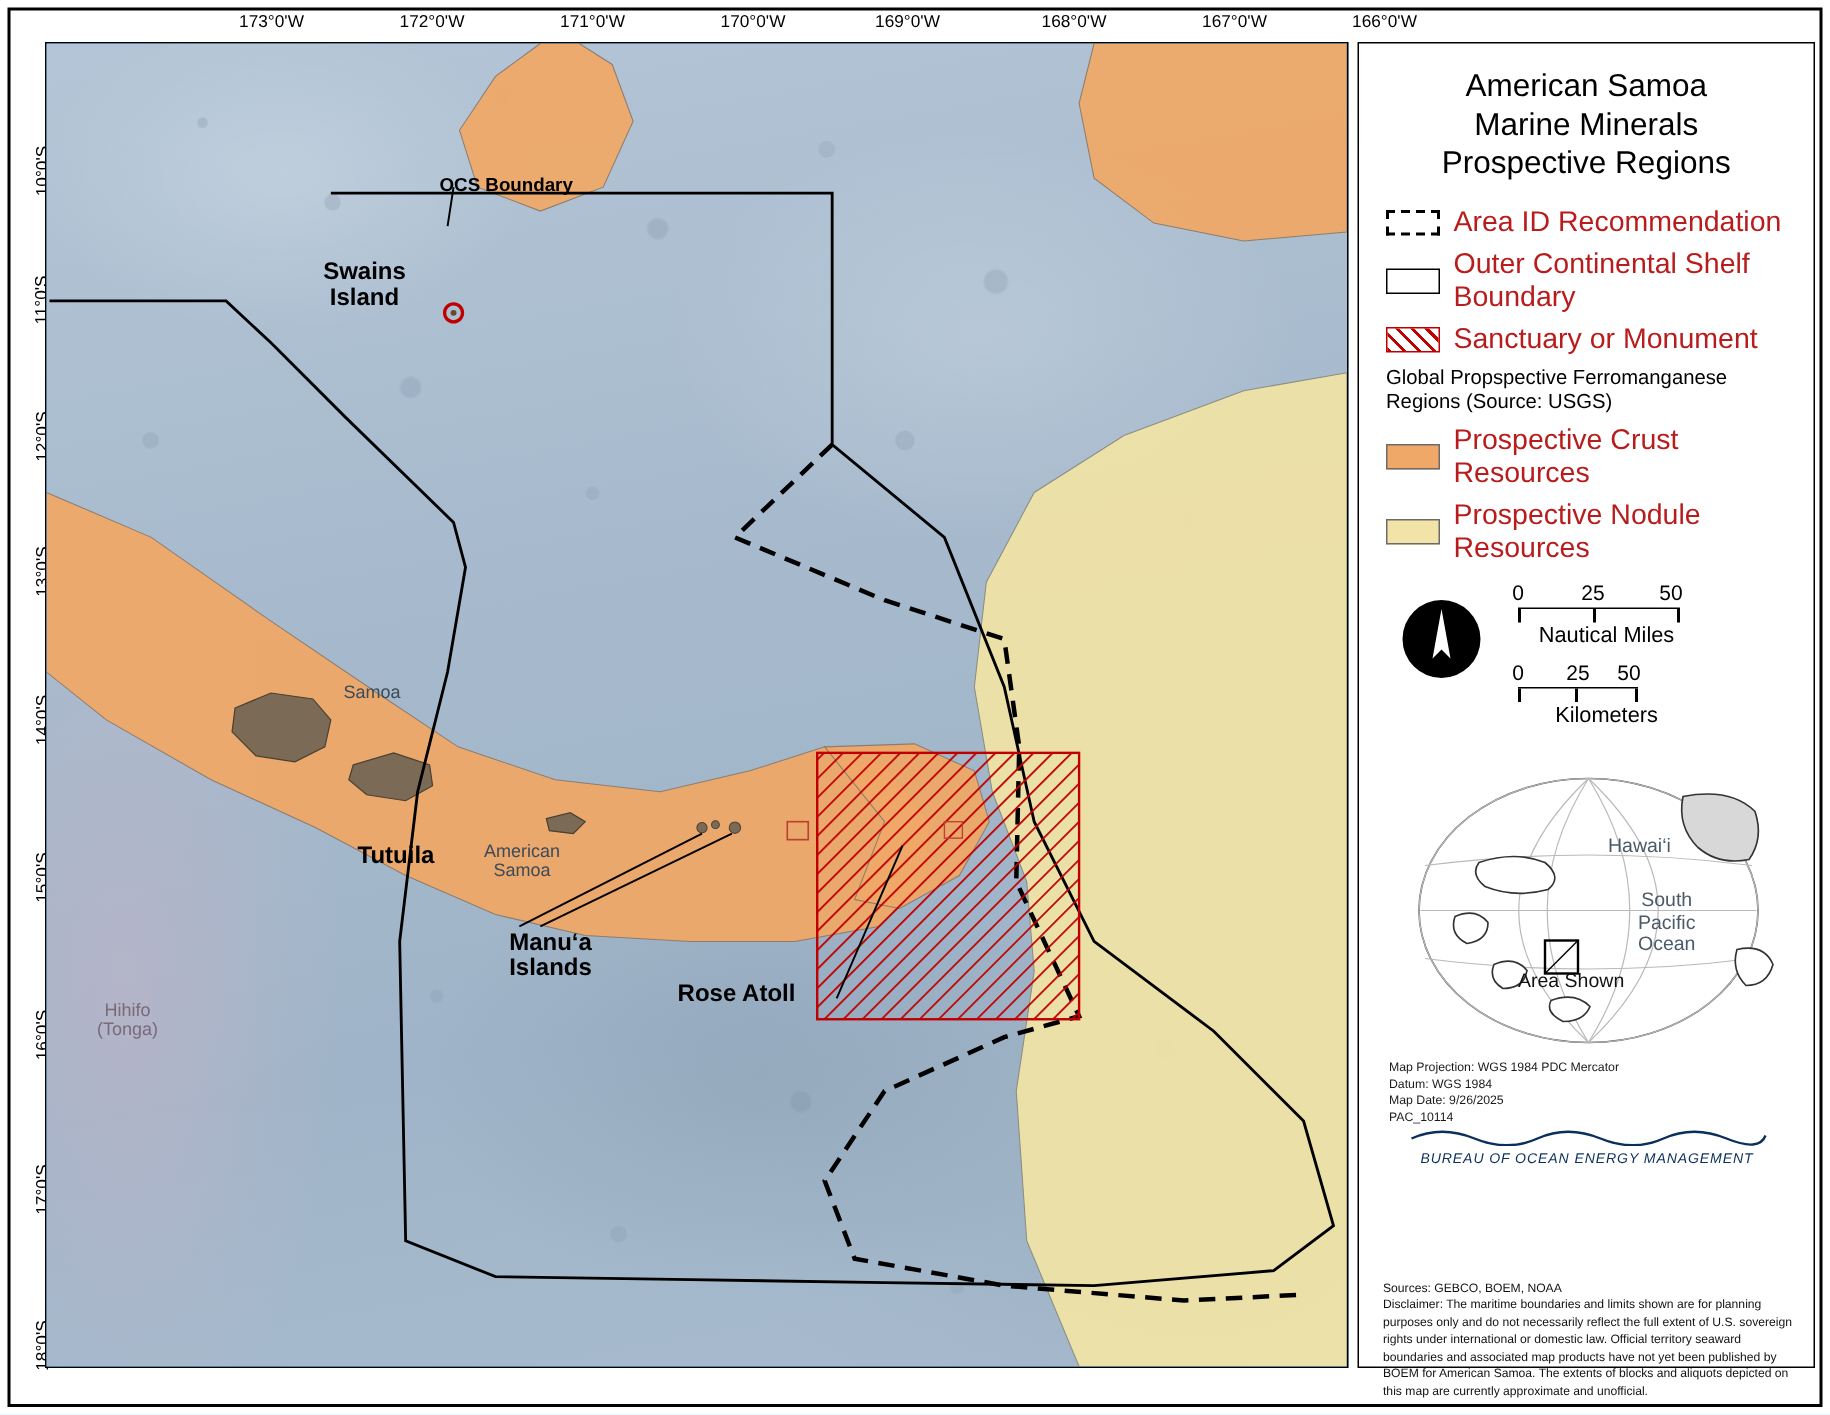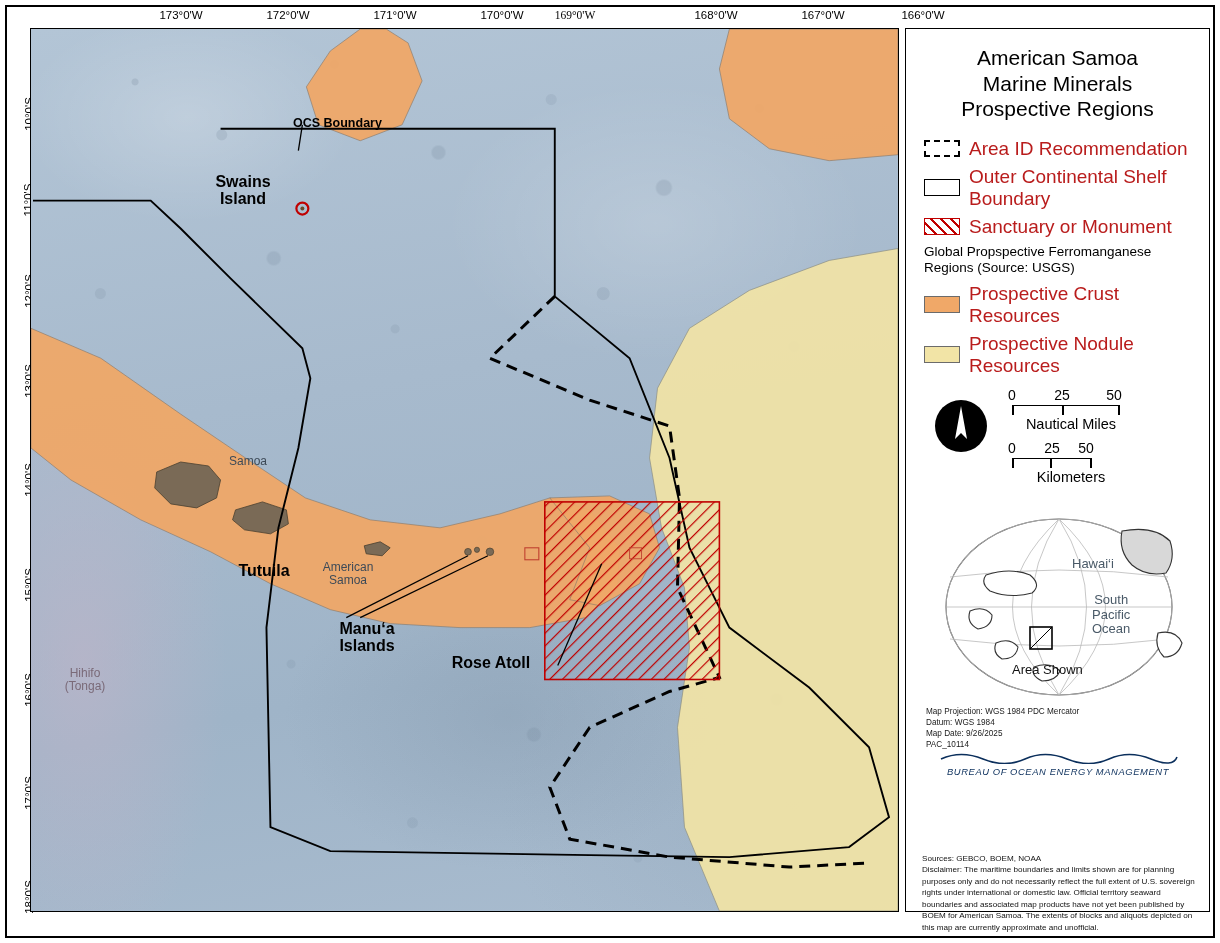--- a/index.html
+++ b/index.html
@@ -276,21 +276,21 @@
 <body>
 
 <div id="page">
   <div class="outer-frame"></div>
 
   <div>
     <div class="grat-top" style="left:181px;">173°0'W</div>
     <div class="grat-top" style="left:288px;">172°0'W</div>
     <div class="grat-top" style="left:395px;">171°0'W</div>
     <div class="grat-top" style="left:502px;">170°0'W</div>
-    <div class="grat-top" style="left:575px;font-family:Liberation Serif, serif;">169°0'W</div>
+    <div class="grat-top" style="left:605px;">169°0'W</div>
     <div class="grat-top" style="left:716px;">168°0'W</div>
     <div class="grat-top" style="left:823px;">167°0'W</div>
     <div class="grat-top" style="left:923px;">166°0'W</div>
   </div>
 
   <div>
     <div class="grat-left" style="top:114px;">10°0'S</div>
     <div class="grat-left" style="top:200px;">11°0'S</div>
     <div class="grat-left" style="top:291px;">12°0'S</div>
     <div class="grat-left" style="top:381px;">13°0'S</div>
@@ -470,21 +470,21 @@
           <path d="M 108 152 Q 124 146 134 156 Q 130 166 116 166 Q 104 160 108 152 Z"></path>
         </g>
 
         <rect x="104" y="112" width="22" height="22" fill="none" stroke="#000" stroke-width="1.6"></rect>
         <line x1="104" y1="134" x2="126" y2="112" stroke="#000" stroke-width="1"></line>
       </svg>
       <div class="globe-label" style="left:146px; top:42px;">Hawai‘i</div>
       <div class="globe-label" style="left:166px; top:78px; text-align:center;">South
 Pacific
 Ocean</div>
-      <div class="globe-label" style="left:86px; top:148px; color:#111; font-size:13px;">Area Shown</div>
+      <div class="globe-label" style="left:86px; top:132px; color:#111; font-size:13px;">Area Shown</div>
     </div>
 
     <div class="meta">Map Projection: WGS 1984 PDC Mercator
 Datum: WGS 1984
 Map Date: 9/26/2025
 PAC_10114</div>
 
     <div class="boem">
       <svg width="250" height="14" viewBox="0 0 250 14" style="display:block;margin:-14px auto 0;">
         <path d="M 8 9 Q 28 0 50 9 T 92 9 T 134 9 T 176 9 T 218 9 T 244 7" fill="none" stroke="#ffffff" stroke-width="4"></path>

